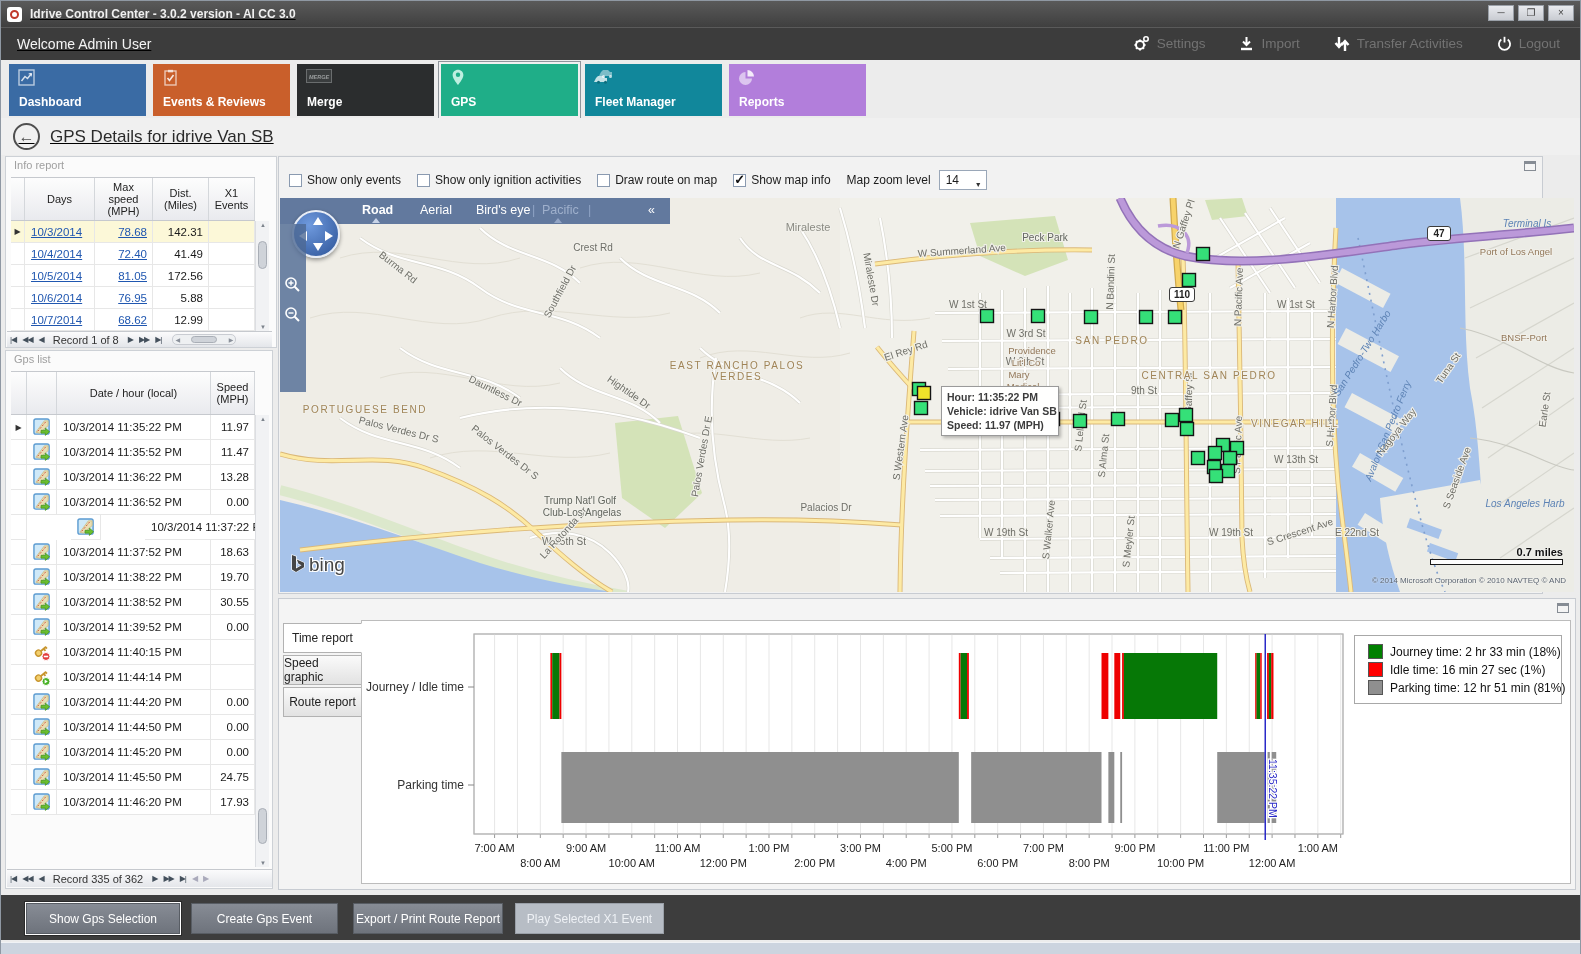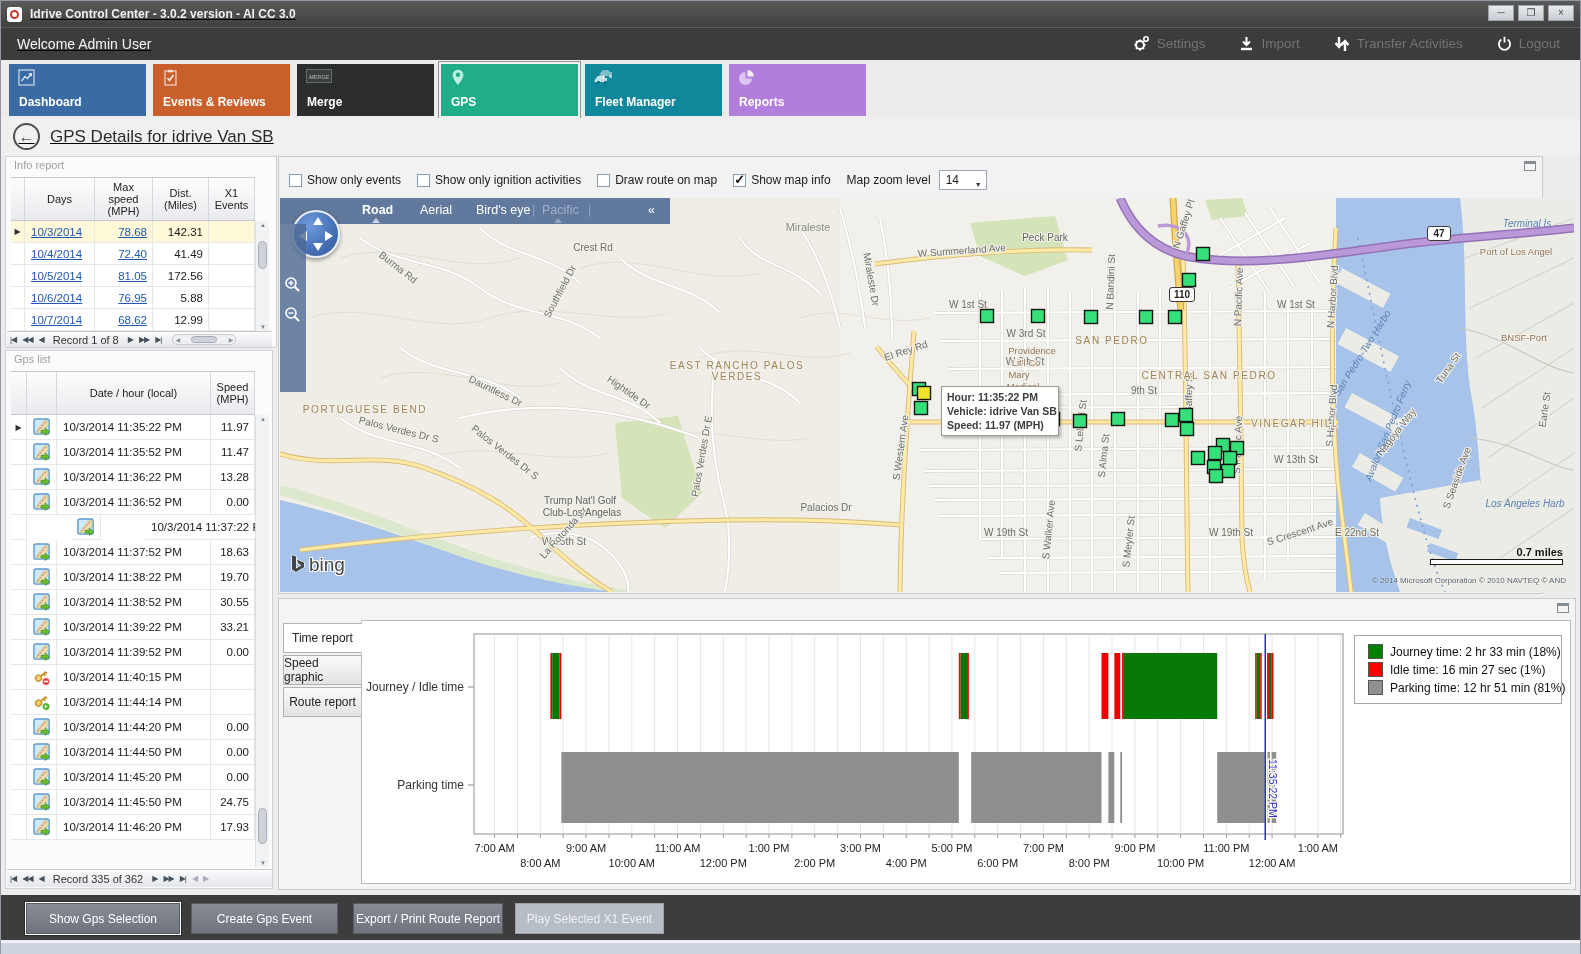--- a/index.html
+++ b/index.html
@@ -415,33 +415,20 @@
           <div style="justify-content:center">
             <svg width="18" height="18" viewBox="0 0 19 19">
               <rect x="1" y="1" width="16" height="16" rx="2" fill="#cfe9f8" stroke="#5b9bd1" stroke-width="1.5"></rect>
               <path d="M3,15 L12,3 L16,3 L16,8 L7,16 Z" fill="#e9ddb2" stroke="#c9b97c" stroke-width="0.8"></path>
               <path d="M5,14 L13.5,4" stroke="#d04030" stroke-width="0.9" stroke-dasharray="2 1.6" fill="none"></path>
               <path d="M8.5,13 h4.5 v-2.4 l4.5,3.9 -4.5,3.9 v-2.4 h-4.5 z" fill="#6abf2e" stroke="#3f8a18" stroke-width="0.7"></path>
             </svg>
           </div>
           <div class="dcell">10/3/2014 11:38:52 PM</div>
           <div class="num">30.55</div>
-        </div>
-        <div class="t-row" style="grid-template-columns: 16px 30px 154px 44px; height: 25px;">
-          <div class="mk"></div>
-          <div style="justify-content:center">
-            <svg width="18" height="18" viewBox="0 0 19 19">
-              <rect x="1" y="1" width="16" height="16" rx="2" fill="#cfe9f8" stroke="#5b9bd1" stroke-width="1.5"></rect>
-              <path d="M3,15 L12,3 L16,3 L16,8 L7,16 Z" fill="#e9ddb2" stroke="#c9b97c" stroke-width="0.8"></path>
-              <path d="M5,14 L13.5,4" stroke="#d04030" stroke-width="0.9" stroke-dasharray="2 1.6" fill="none"></path>
-              <path d="M8.5,13 h4.5 v-2.4 l4.5,3.9 -4.5,3.9 v-2.4 h-4.5 z" fill="#6abf2e" stroke="#3f8a18" stroke-width="0.7"></path>
-            </svg>
-          </div>
-          <div class="dcell">10/3/2014 11:39:22 PM</div>
-          <div class="num">33.21</div>
         </div>
         <div class="t-row" style="grid-template-columns: 16px 30px 154px 44px; height: 25px;">
           <div class="mk"></div>
           <div style="justify-content:center">
             <svg width="18" height="18" viewBox="0 0 19 19">
               <rect x="1" y="1" width="16" height="16" rx="2" fill="#cfe9f8" stroke="#5b9bd1" stroke-width="1.5"></rect>
               <path d="M3,15 L12,3 L16,3 L16,8 L7,16 Z" fill="#e9ddb2" stroke="#c9b97c" stroke-width="0.8"></path>
               <path d="M5,14 L13.5,4" stroke="#d04030" stroke-width="0.9" stroke-dasharray="2 1.6" fill="none"></path>
               <path d="M8.5,13 h4.5 v-2.4 l4.5,3.9 -4.5,3.9 v-2.4 h-4.5 z" fill="#6abf2e" stroke="#3f8a18" stroke-width="0.7"></path>
             </svg>

